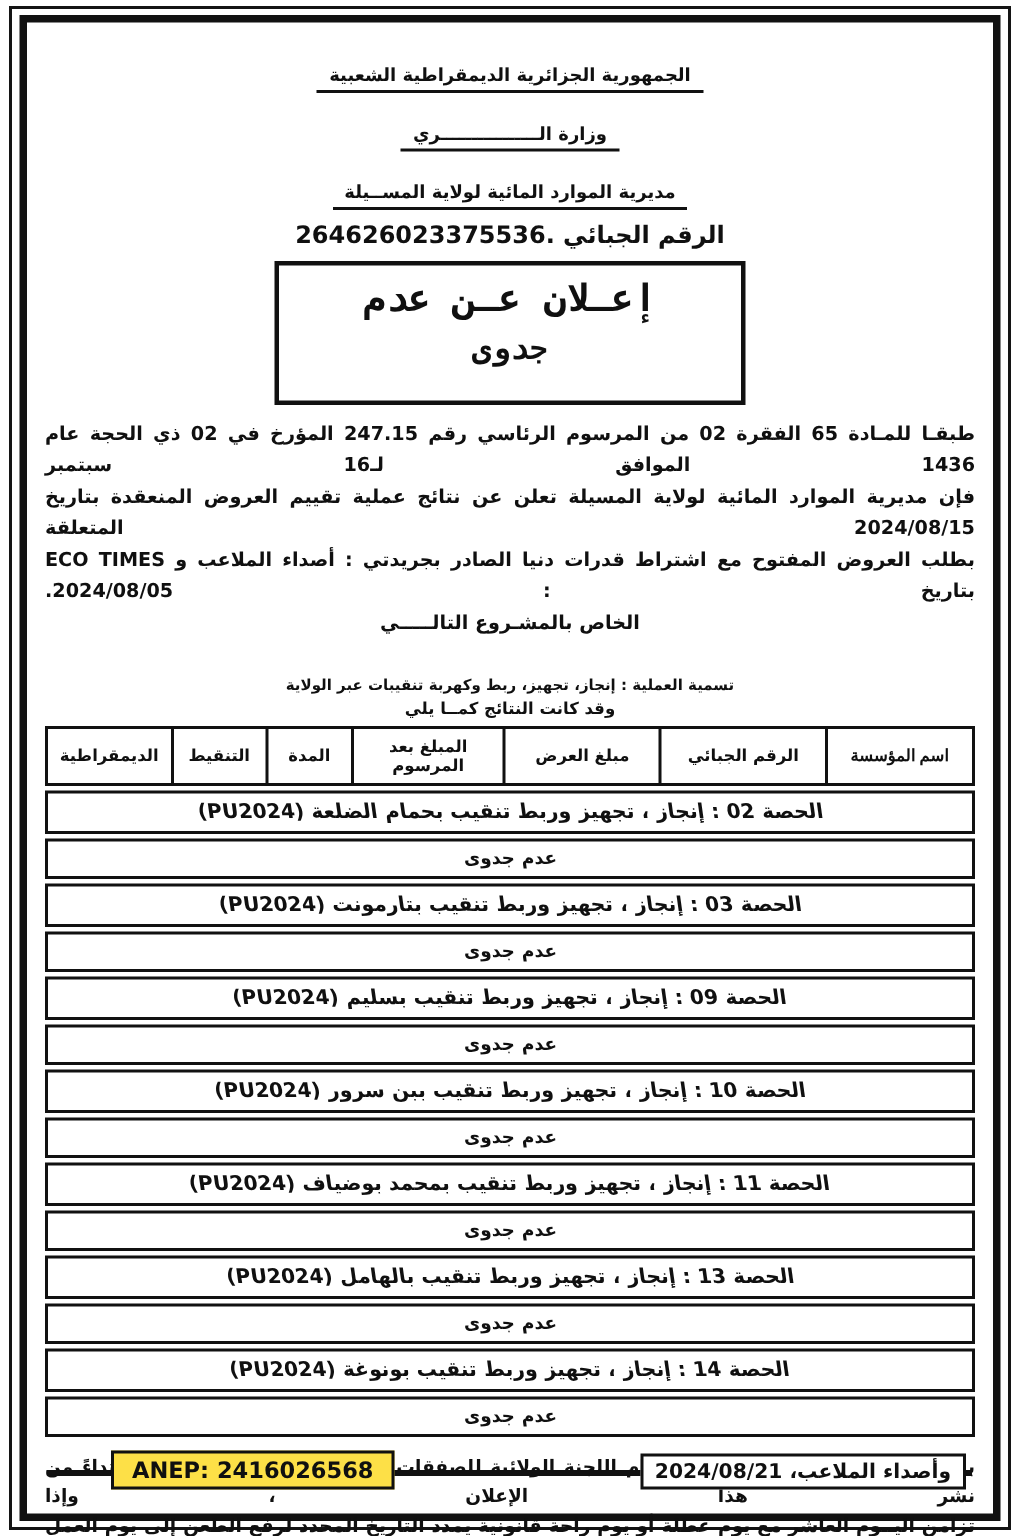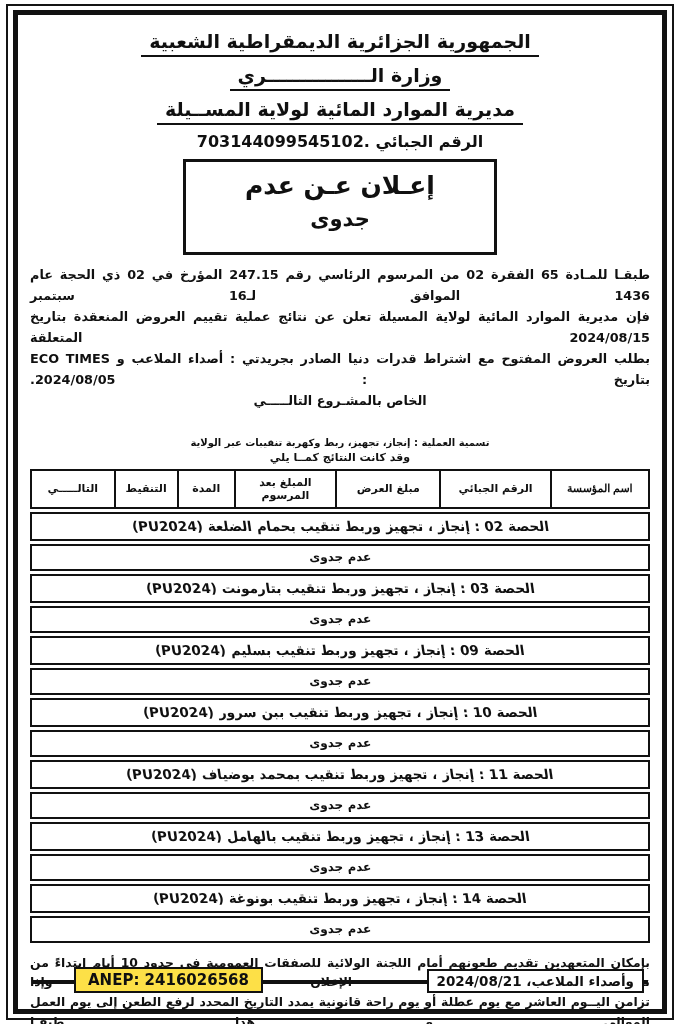--- a/index.html
+++ b/index.html
@@ -7,29 +7,29 @@
     width:680px;height:1024px;background:#f2f1ee;
     font-family:"DejaVu Sans", sans-serif;color:#101010;
     position:relative;overflow:hidden;
   }
   .page{position:absolute;inset:0;background:#ffffff;}
   .frame-outer{position:absolute;left:6px;right:6px;top:4px;bottom:4px;border:2px solid #141414;}
   .frame-inner{position:absolute;left:5px;right:5px;top:4px;bottom:4px;border:5px solid #111;}
   .content{position:absolute;inset:0;padding:8px 12px;direction:rtl;text-align:center;}
 
   
-  .hdr-line{font-weight:bold;font-size:19px;margin:7px auto 7px;text-align:center;}
+  .hdr-line{font-weight:bold;font-size:12px;margin:20px auto 7px;text-align:center;}
   .hdr-line .u{display:inline-block;border-bottom:2.5px solid #111;padding:0 8px 3px;}
   .tax-line{font-weight:bold;font-size:16px;margin:2px auto 4px;}
   .tax-line span{vertical-align:baseline;}
 
   
   .title-box{
     width:276px;margin:8px auto 10px;border:3px solid #111;
-    padding:6px 16px 16px;font-weight:bold;
+    padding:6px 16px 16px;font-weight:bold;font-family:Liberation Mono, monospace;
   }
   .title-box .t1{font-size:25px;line-height:1.45;}
   .title-box .t2{font-size:21px;line-height:1.5;}
 
   
   .intro{font-size:12.8px;font-weight:bold;line-height:1.64;margin-top:6px;}
   .just{text-align:justify;text-align-last:justify;}
   .cent{text-align:center;}
   .op-line{font-size:10px;font-weight:bold;margin-top:25px;}
   .res-line{font-size:11px;font-weight:bold;margin-top:3px;}
@@ -78,21 +78,21 @@
         <div class="hdr-line">
           <span class="u">الجمهورية الجزائرية الديمقراطية الشعبية</span>
         </div>
         <div class="hdr-line">
           <span class="u">وزارة الــــــــــــــــري</span>
         </div>
         <div class="hdr-line">
           <span class="u">مديرية الموارد المائية لولاية المســيلة</span>
         </div>
         <div class="tax-line">
-          <span>الرقم الجبائي .</span><span dir="ltr">703144099545102</span>
+          <span>الرقم الجبائي .</span><span dir="ltr">264626023375536</span>
         </div>
 
         <div class="title-box">
           <div class="t1">إعـلان عـن عدم</div>
           <div class="t2">جدوى</div>
         </div>
 
         <div class="intro">
           <div class="just">طبقـا للمـادة 65 الفقرة 02 من المرسوم الرئاسي رقم 247.15 المؤرخ في 02 ذي الحجة عام 1436 الموافق لـ16 سبتمبر</div>
           <div class="just">فإن مديرية الموارد المائية لولاية المسيلة تعلن عن نتائج عملية تقييم العروض المنعقدة بتاريخ 2024/08/15 المتعلقة</div>
@@ -103,21 +103,21 @@
         <div class="res-line">وقد كانت النتائج كمــا يلي</div>
 
         <div class="tbl">
           <div class="thead">
             <div class="th c1">اسم المؤسسة</div>
             <div class="th c2">الرقم الجبائي</div>
             <div class="th c3">مبلغ العرض</div>
             <div class="th c4">المبلغ بعد المرسوم</div>
             <div class="th c5">المدة</div>
             <div class="th c6">التنقيط</div>
-            <div class="th c7">التالـــــي</div>
+            <div class="th c7">الديمقراطية</div>
           </div>
 
           <div class="lot-row">
               <span class="slant">الحصة 02 : إنجاز ، تجهيز وربط تنقيب بحمام الضلعة (PU2024)</span>
             </div>
           <div class="result-row">
               <span class="slant">عدم جدوى</span>
             </div>
 
           <div class="lot-row">

